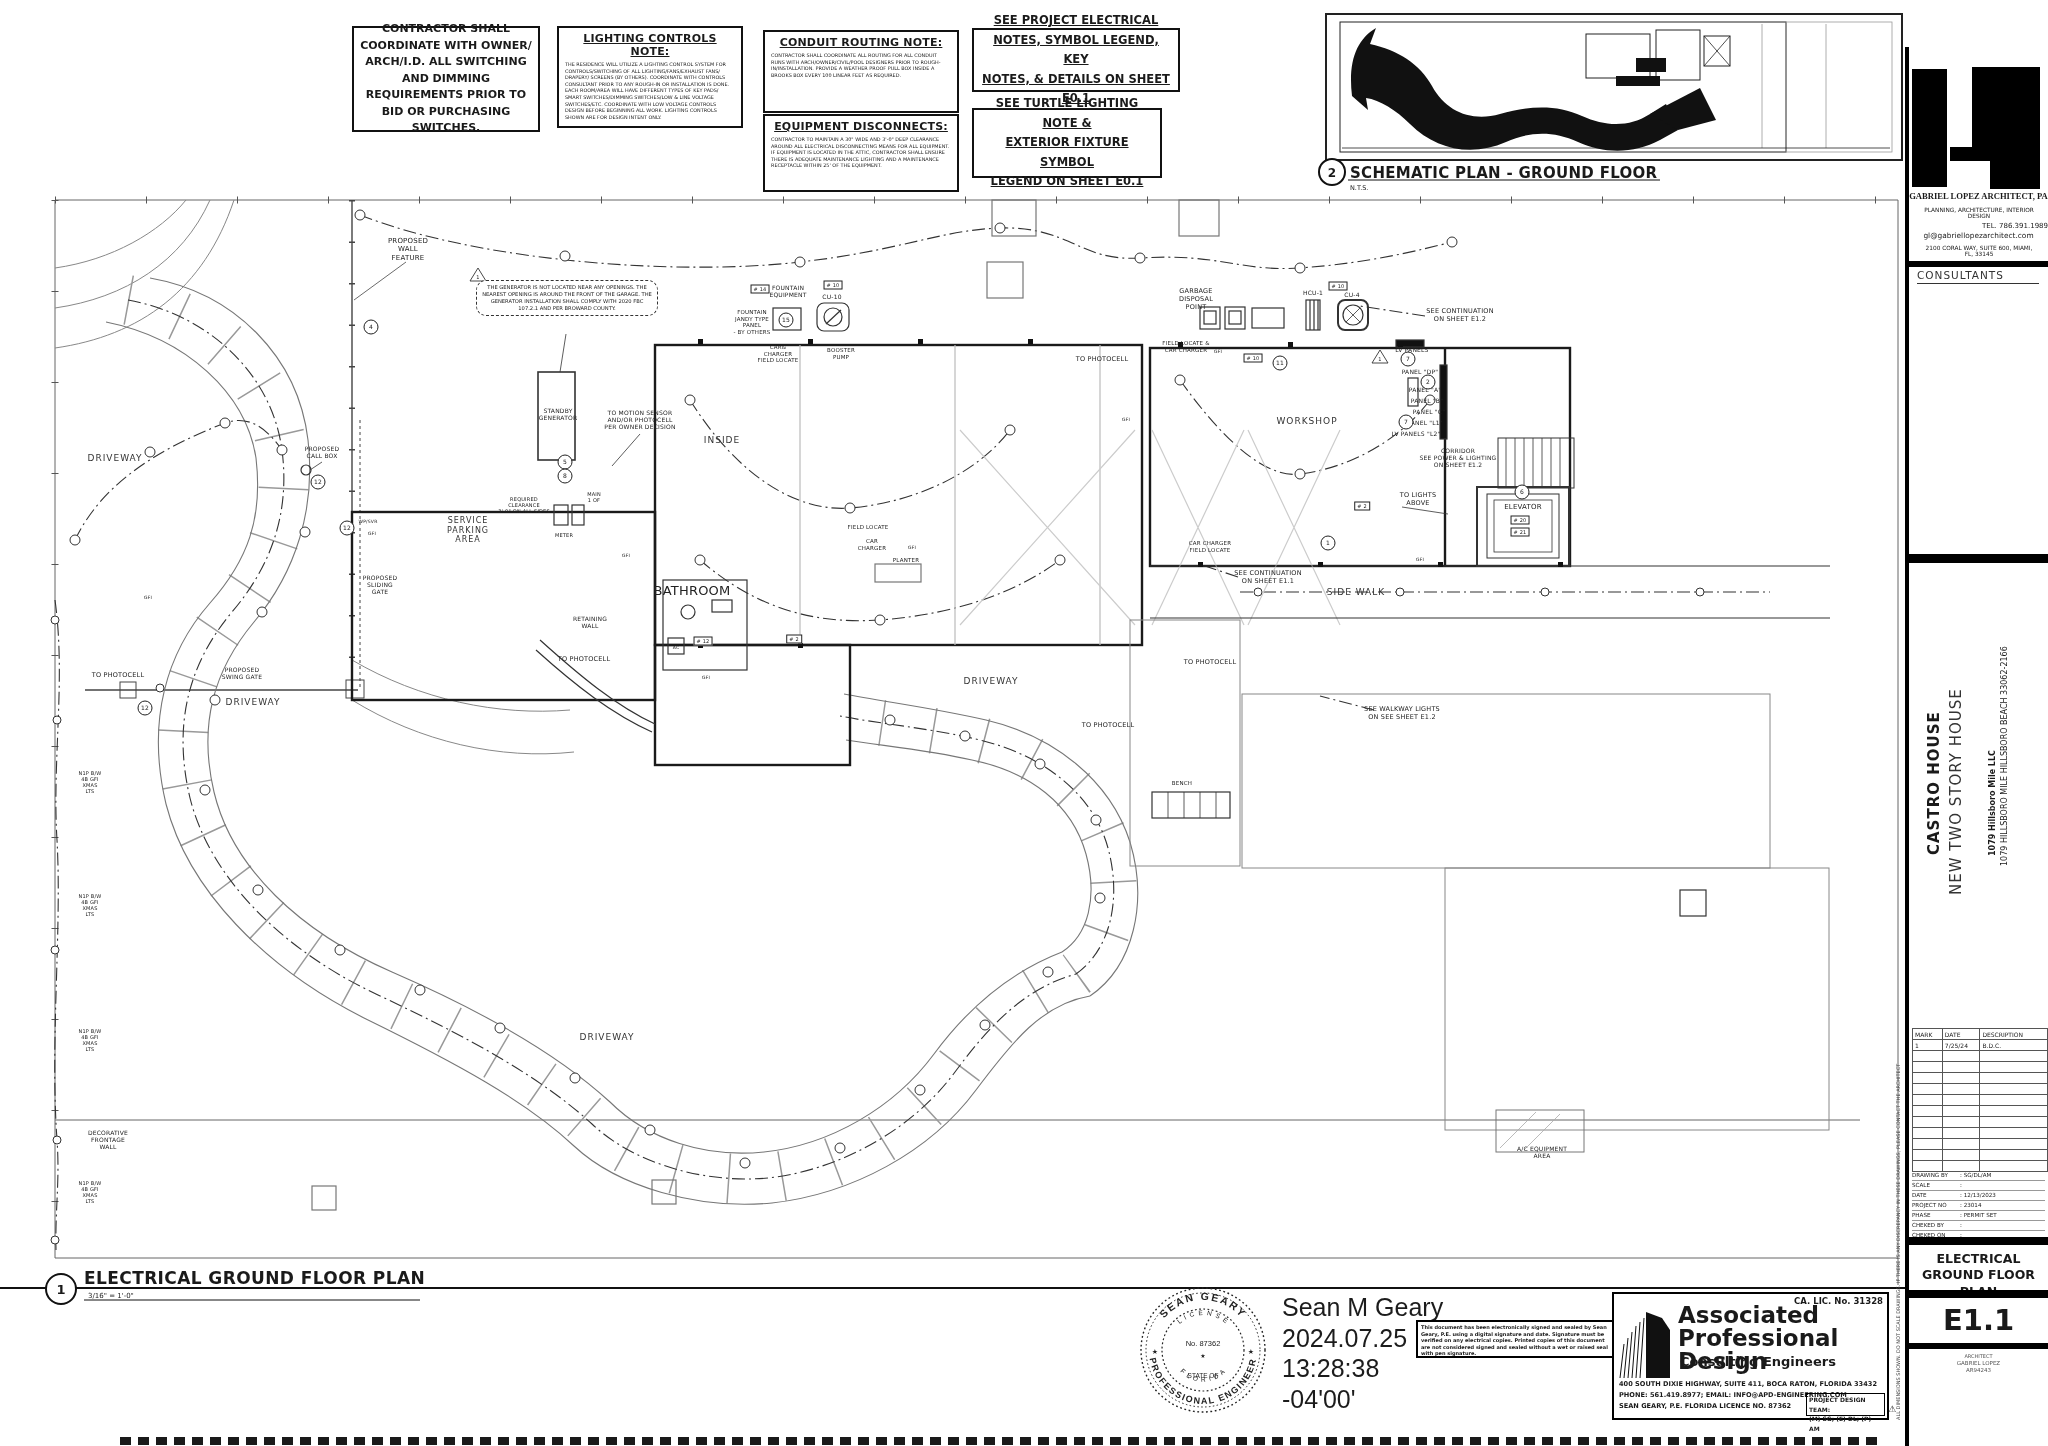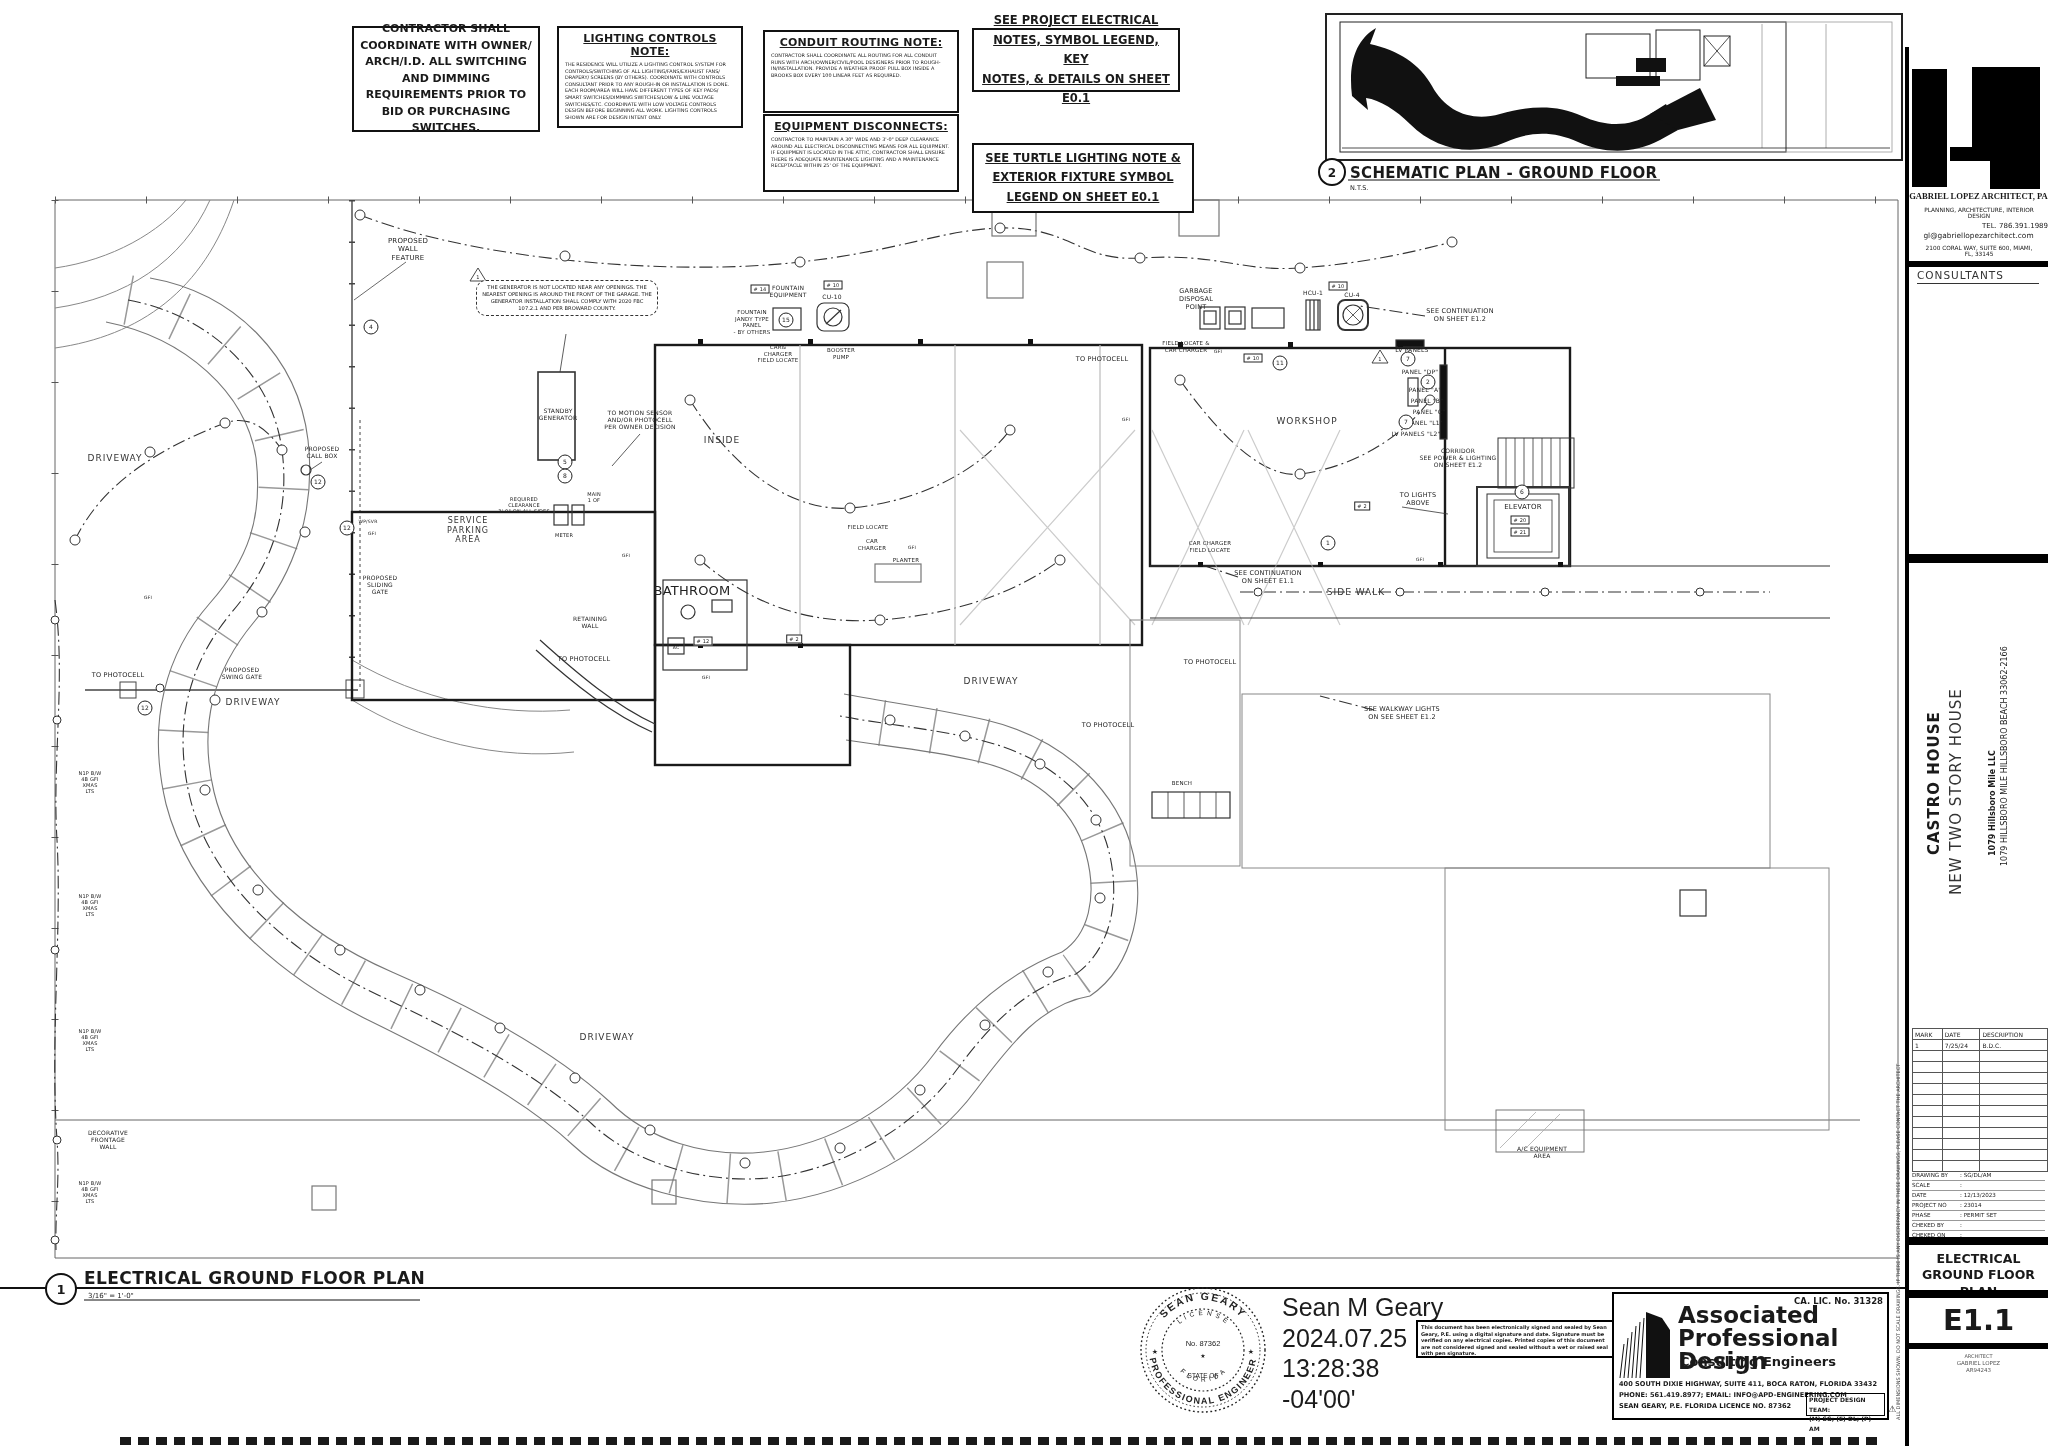--- a/index.html
+++ b/index.html
@@ -472,21 +472,21 @@
 
   <div class="notebox" style="left:763px;top:114px;width:196px;height:78px;">
     <div class="ttl">EQUIPMENT DISCONNECTS:</div>
     <div class="body">CONTRACTOR TO MAINTAIN A 30" WIDE AND 3'-0" DEEP CLEARANCE AROUND ALL ELECTRICAL DISCONNECTING MEANS FOR ALL EQUIPMENT. IF EQUIPMENT IS LOCATED IN THE ATTIC, CONTRACTOR SHALL ENSURE THERE IS ADEQUATE MAINTENANCE LIGHTING AND A MAINTENANCE RECEPTACLE WITHIN 25' OF THE EQUIPMENT.</div>
   </div>
 
   <div class="notebox refnote" style="left:972px;top:28px;width:208px;height:64px;white-space:pre-line;">SEE PROJECT ELECTRICAL
 NOTES, SYMBOL LEGEND, KEY
 NOTES, &amp; DETAILS ON SHEET E0.1</div>
 
-  <div class="notebox refnote" style="left:972px;top:108px;width:222px;height:70px;white-space:pre-line;margin-top:35px;">SEE TURTLE LIGHTING NOTE &amp;
+  <div class="notebox refnote" style="left:972px;top:108px;width:190px;height:70px;white-space:pre-line;">SEE TURTLE LIGHTING NOTE &amp;
 EXTERIOR FIXTURE SYMBOL
 LEGEND ON SHEET E0.1</div>
 
   <div class="abs" style="left:47px;top:1282px;width:28px;text-align:center;font-weight:bold;font-size:13px;">1</div>
   <div class="dwg-title" style="left:84px;top:1268px;border-bottom:none;">ELECTRICAL GROUND FLOOR PLAN</div>
   <div class="dwg-scale" style="left:88px;top:1292px;">3/16" =   1'-0"</div>
 
   <div class="abs" style="left:1319px;top:166px;width:26px;text-align:center;font-weight:bold;font-size:12px;">2</div>
   <div class="abs" style="left:1350px;top:164px;font-weight:bold;font-size:15px;letter-spacing:.3px;">SCHEMATIC PLAN - GROUND FLOOR</div>
   <div class="abs" style="left:1350px;top:184px;font-size:6.5px;">N.T.S.</div>

